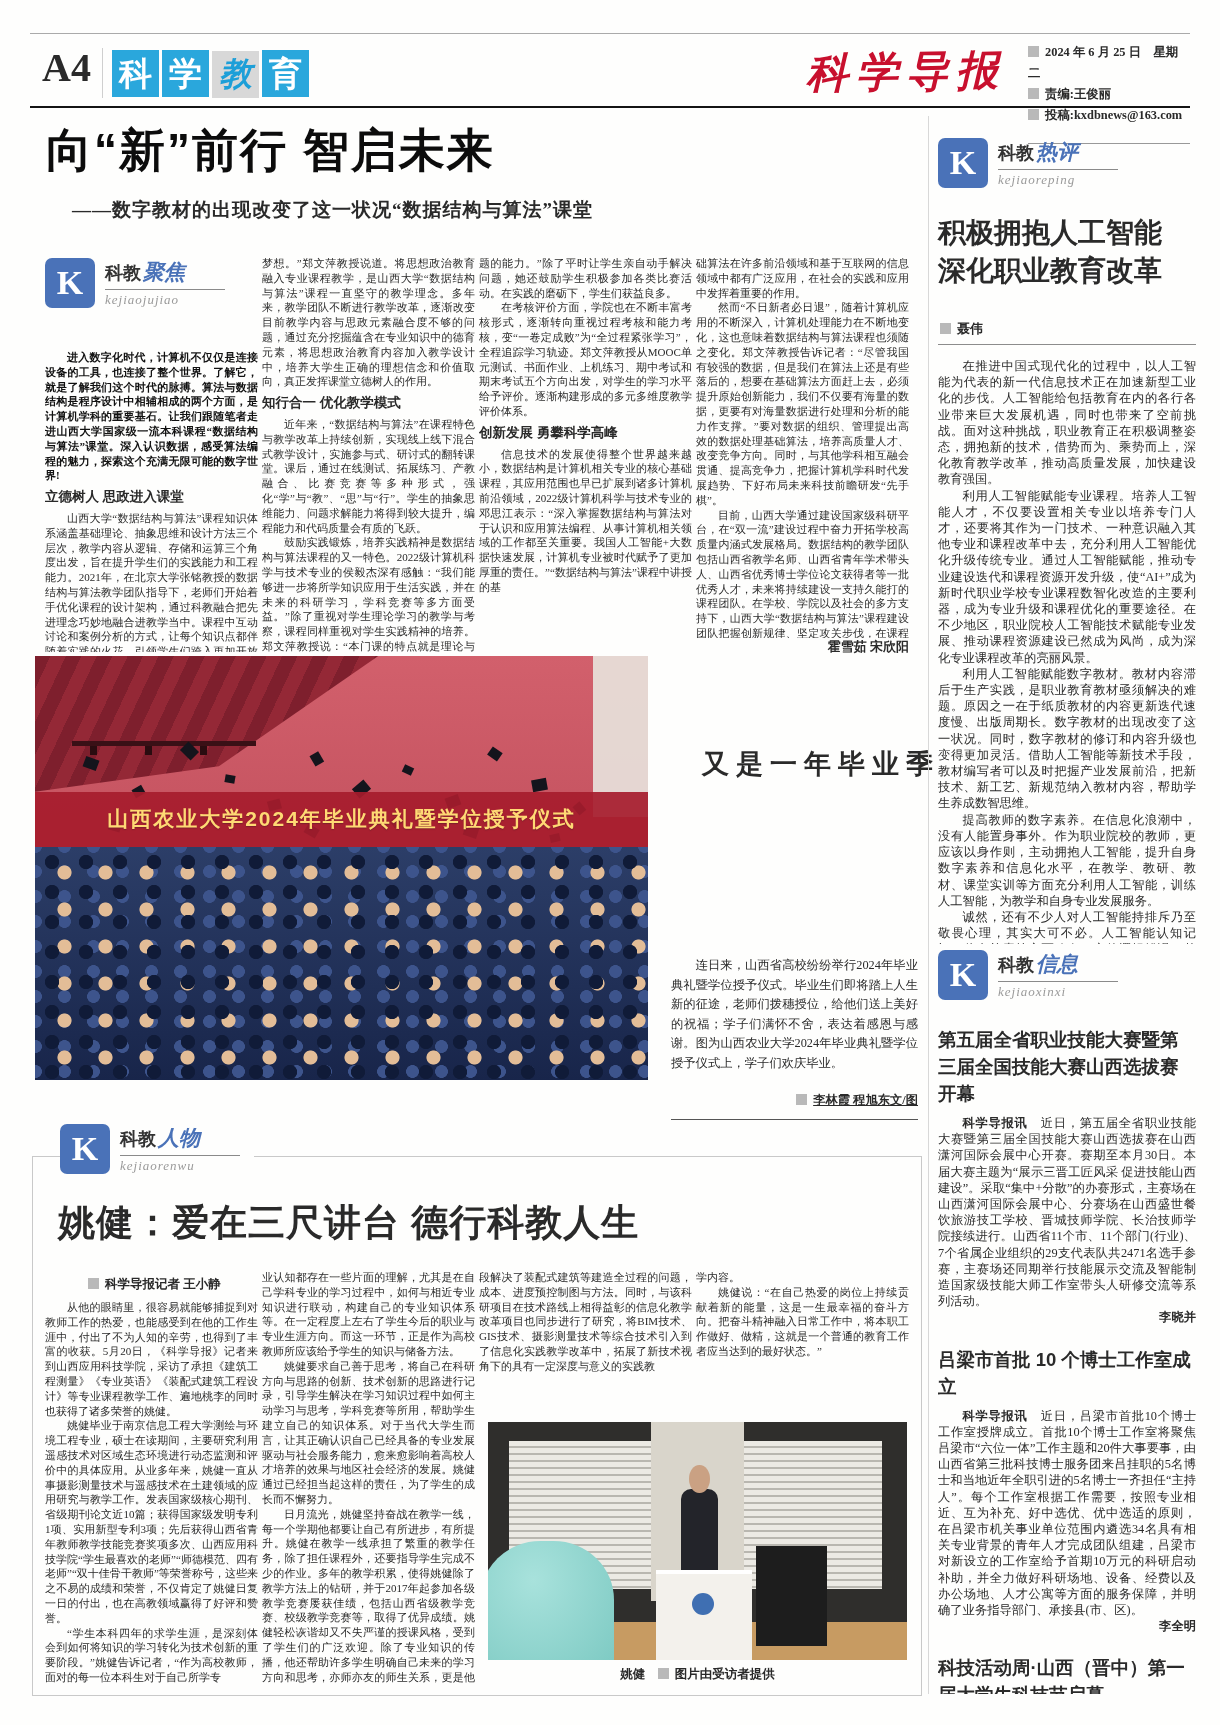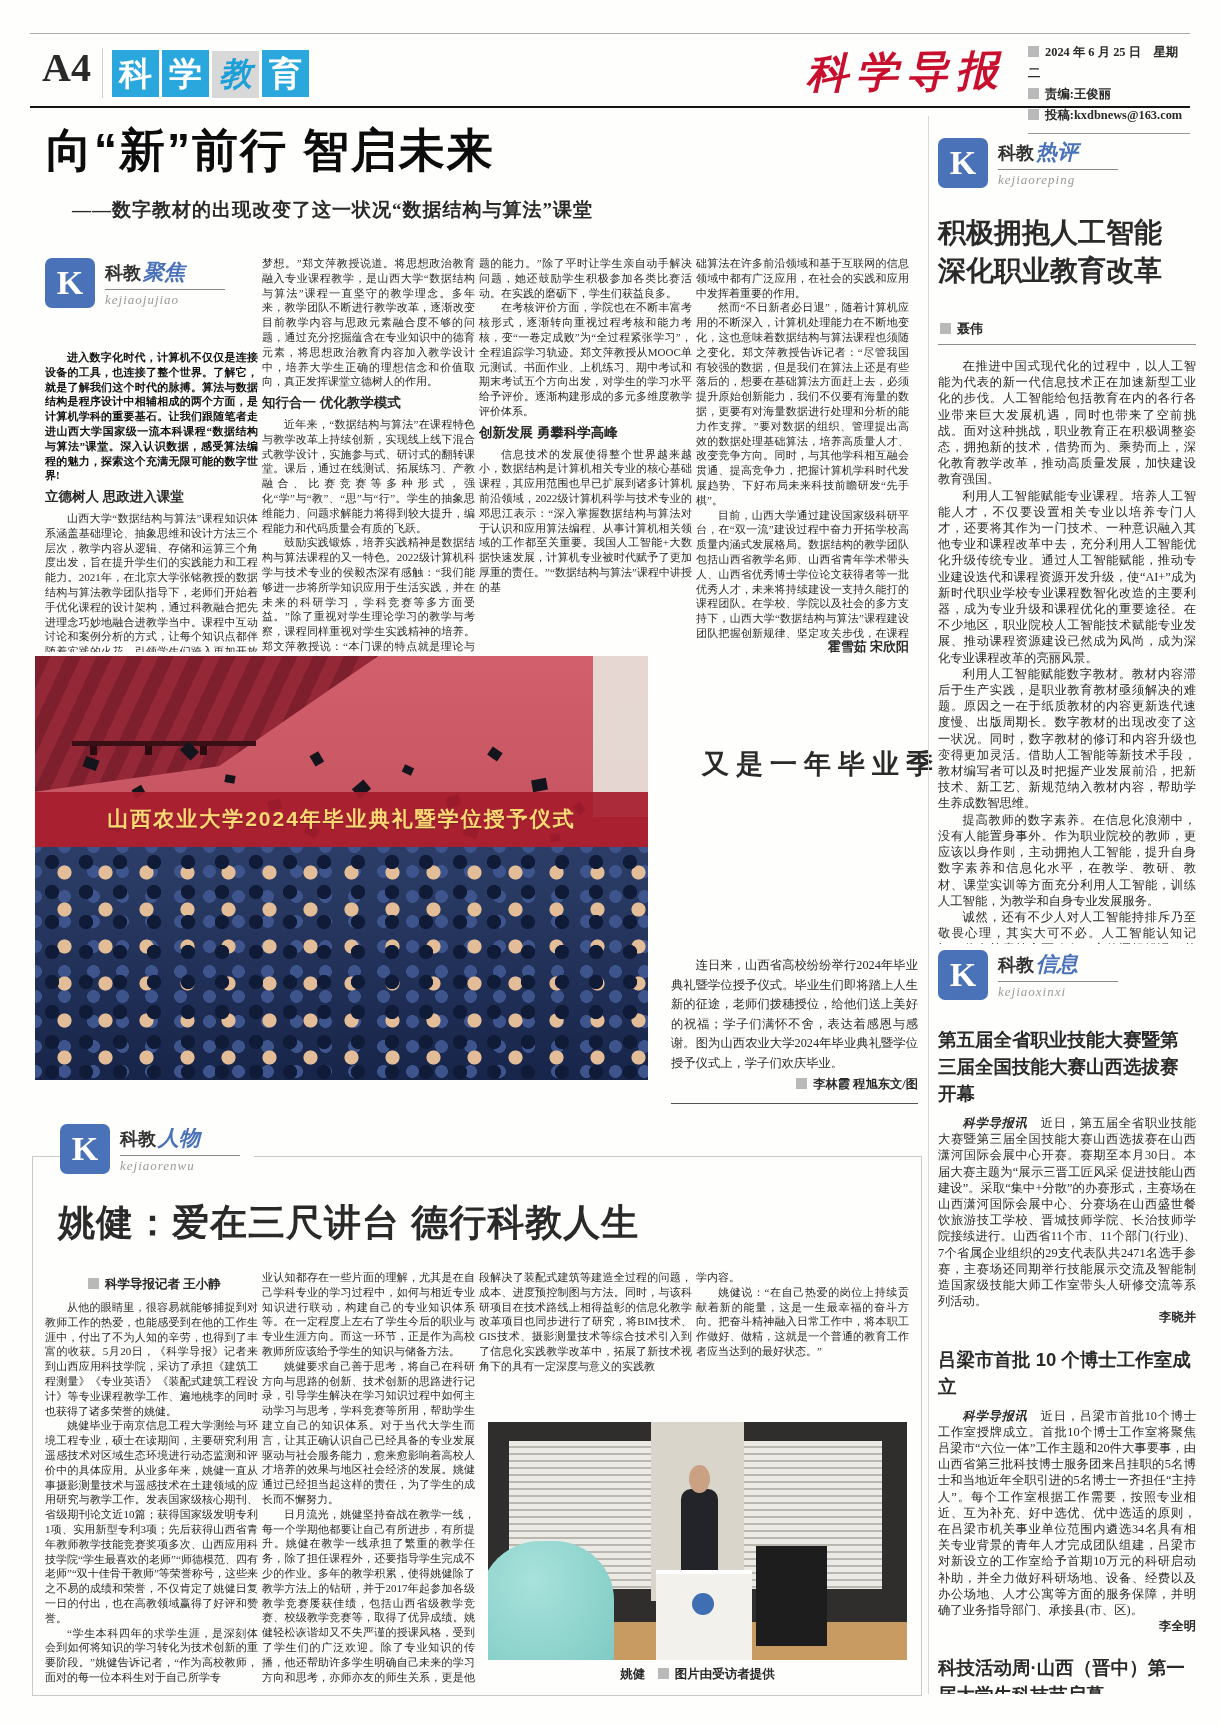--- a/index.html
+++ b/index.html
@@ -10,21 +10,21 @@
   .sq{display:inline-block;width:11px;height:11px;background:#b9b9b9;margin-right:6px;vertical-align:-1px;}
   .jtext{text-align:justify;text-justify:inter-ideograph;}
   
   .a4{font-size:40px;font-weight:900;font-family:"Liberation Serif",serif;}
   .banner-block{display:inline-block;width:47px;height:47px;line-height:47px;text-align:center;
     background:#2aa7dc;color:#fff;font-size:33px;font-weight:900;margin-right:3px;
     font-family:"Liberation Sans","DejaVu Sans",sans-serif;}
   .banner-block.script{background:#d8d8d8;color:#1d9fd8;font-style:italic;font-family:"Liberation Serif",serif;}
   .masthead{color:#c8102e;font-size:42px;font-weight:900;font-style:italic;letter-spacing:8px;
     font-family:"DejaVu Serif","Liberation Serif",serif;transform:rotate(-1deg);}
-  .pubinfo{font-size:12.4px;font-weight:700;line-height:21px;border-bottom:1px solid #999;padding-bottom:7px;}
+  .pubinfo{font-size:12.4px;font-weight:700;line-height:21px;border-bottom:1px solid #999;padding-bottom:17px;}
   .headrule{background:#141414;height:2px;}
   
   .h1{font-family:"Liberation Sans","DejaVu Sans",sans-serif;font-size:46px;font-weight:900;letter-spacing:2px;color:#0c0c0c;}
   .sub{font-size:19px;font-weight:700;letter-spacing:1px;}
   
   .badge{display:flex;align-items:flex-start;}
   .badge .k{width:50px;height:50px;border-radius:7px;background:#4a72b8;color:#fff;text-align:center;
     line-height:50px;font-size:34px;font-weight:900;font-family:"Liberation Serif",serif;}
   .badge .bt{margin-left:10px;}
   .badge .row1{font-size:18px;font-weight:700;color:#333;white-space:nowrap;}
@@ -41,21 +41,21 @@
     margin:7px 0 6px;text-indent:0 !important;}
   .mbyline{font-size:13px;font-weight:700;text-align:right;background:#fefefd;}
   
   .ctitle{font-family:"Liberation Sans","DejaVu Sans",sans-serif;font-size:28px;font-weight:900;line-height:38px;}
   .cbody{width:258px;font-size:12.3px;line-height:16.2px;overflow:hidden;}
   .cbody p{margin:0;text-indent:2em;}
   .ibody{width:258px;font-size:12.3px;line-height:16.2px;}
   .ibody p{margin:0;text-indent:2em;}
   .ititle{font-family:"Liberation Sans","DejaVu Sans",sans-serif;font-size:18.5px;font-weight:900;line-height:27px;margin:0 0 8px;}
   .iby{text-align:right;font-weight:700;font-size:12.3px;}
-  .lead{font-weight:700;font-style:italic;}
+  .lead{font-weight:700;}
   .byl{font-size:13px;font-weight:700;}
   
   .gphoto{width:613px;height:424px;overflow:hidden;background:linear-gradient(#d2606c 0%,#c4525f 45%,#b84855 60%);}
   .gp-canopy{position:absolute;left:0;top:0;width:100%;height:100%;
     clip-path:polygon(0 0,56% 0,30% 26%,0 32%);
     background:repeating-linear-gradient(115deg,#7e1f2d 0 14px,#942836 14px 28px);}
   .gp-build{position:absolute;right:0;top:0;width:9%;height:38%;background:#e8e4de;opacity:.9;}
   .gp-truss{position:absolute;left:6%;top:20%;width:30%;height:5px;background:#3a1016;}
   .gp-truss i{position:absolute;top:5px;width:7px;height:9px;background:#2a0c10;}
   .gp-banner{position:absolute;left:0;top:32%;width:100%;height:13%;background:rgba(166,28,44,.92);
@@ -68,21 +68,21 @@
       radial-gradient(circle, #e3bd97 24%, transparent 27%),
       radial-gradient(circle, #3d548c 32%, transparent 35%),
       linear-gradient(#2c3e68,#18254a);
     background-size:34px 30px,41px 37px,29px 25px,100% 100%;
     background-position:0 0,9px 7px,15px 12px,0 0;}
   .cap{position:absolute;background:#14141c;transform:rotate(25deg);}
   
   .season{font-family:"Liberation Sans","DejaVu Sans",sans-serif;font-size:27px;font-weight:900;letter-spacing:7px;}
   .gcap{width:247px;font-size:12.3px;line-height:19.5px;}
   .gcap p{margin:0;text-indent:2em;}
-  .gcredit{text-align:right;font-weight:700;margin-top:2px;}
+  .gcredit{text-align:right;font-weight:700;margin-top:18px;text-decoration:underline;}
   .grule{height:1px;background:#555;margin-top:8px;}
   
   .pbox{border:1px solid #c9c9c9;}
   .ptitle{font-family:"Liberation Sans","DejaVu Sans",sans-serif;font-size:37px;font-weight:900;letter-spacing:1px;}
   .pbyline{font-size:12.5px;font-weight:700;padding-left:40px;}
   .pphoto{width:419px;height:238px;background:#2f2e2c;overflow:hidden;}
   .scr{position:absolute;top:8%;height:62%;background:#eceae4;
     background-image:repeating-linear-gradient(#eceae4 0 5px,#b9b7b0 5px 7px);}
   .scr.l{left:5%;width:34%;}
   .scr.r{left:61%;width:33%;}

